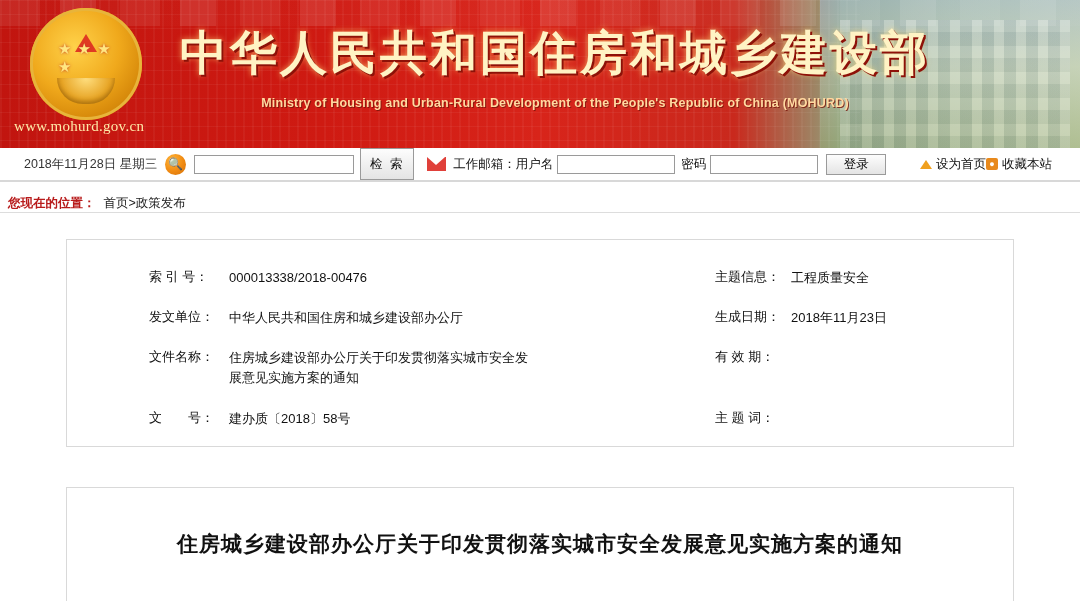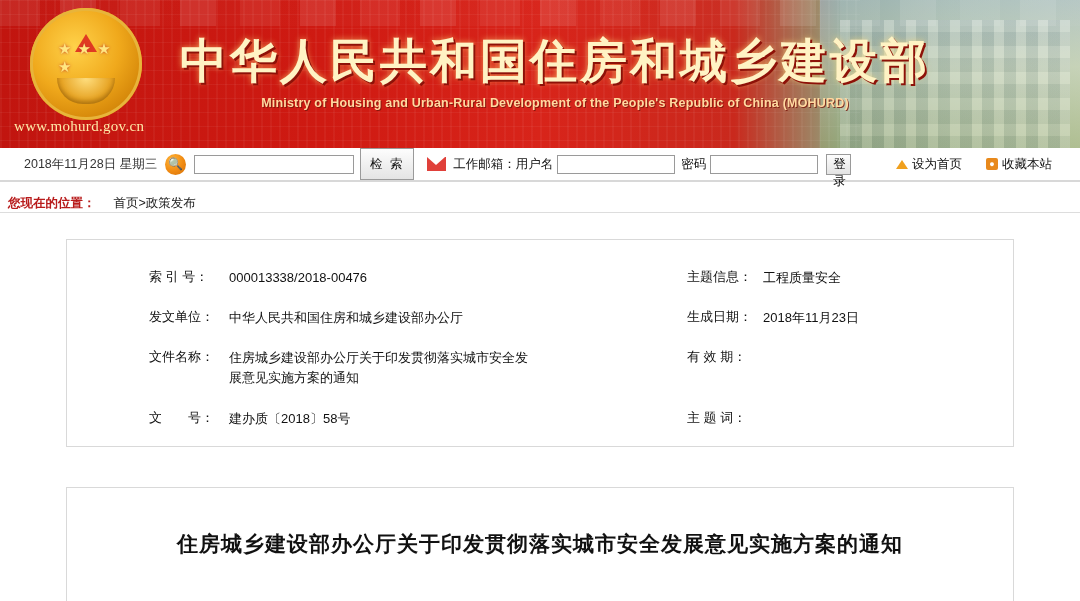--- a/index.html
+++ b/index.html
@@ -115,21 +115,21 @@
     top: 118px;
     font-size: 15px;
     color: #ffe9a8;
     font-family: "Liberation Serif", serif;
     letter-spacing: .3px;
     white-space: nowrap;
   }
   .banner-title {
     position: absolute;
     left: 160px;
-    top: 30px;
+    top: 22px;
     width: 790px;
     text-align: center;
     font-family: "Liberation Serif", serif;
     font-weight: bold;
     font-size: 47px;
     letter-spacing: 3px;
     color: #fff3c4;
     text-shadow: 2px 2px 0 #8e1108, 0 0 6px rgba(255,220,120,0.7);
     white-space: nowrap;
   }
@@ -216,33 +216,33 @@
     width: 0; height: 0;
     border-left: 9px solid transparent;
     border-right: 9px solid transparent;
     border-top: 8px solid #fff;
   }
   .tb-label { margin-left: 6px; white-space: nowrap; color: #111; }
   #mail-user-input { width: 118px; margin-left: 4px; }
   #mail-pass-input { width: 108px; margin-left: 4px; }
   .login-btn {
     height: 21px;
-    width: 25px;
+    width: 60px;
     margin-left: 8px;
     border: 1px solid #9a9a9a;
     background: linear-gradient(to bottom, #fdfdfd, #e4e4e4);
     font-size: 12.5px;
     cursor: pointer;
     font-family: "Liberation Sans", sans-serif;
   }
   .toolbar-right {
     margin-left: auto;
     display: flex;
     align-items: flex-start;
-    gap: 24px;
+    gap: 0;
     padding-right: 4px;
   }
   .tb-link {
     display: inline-flex;
     align-items: center;
     gap: 4px;
     color: #111;
     text-decoration: none;
     white-space: nowrap;
     cursor: pointer;
@@ -266,21 +266,21 @@
   
   .breadcrumb {
     height: 30px;
     display: flex;
     align-items: flex-end;
     padding-left: 8px;
     border-bottom: 1px solid #ddd;
     font-size: 12.5px;
   }
   .breadcrumb .bc-label { color: #b81b1b; font-weight: bold; }
-  .breadcrumb .bc-path { color: #222; margin-left: 18px; }
+  .breadcrumb .bc-path { color: #222; margin-left: 8px; }
 
   
   .content {
     padding: 0;
   }
   .meta-box {
     margin: 26px 66px 0 66px;
     border: 1px solid #d9d9d9;
     height: 208px;
     box-sizing: border-box;
@@ -301,21 +301,21 @@
     display: flex;
     align-items: flex-start;
   }
   .meta-key {
     flex: none;
     text-align: justify;
     color: #111;
     white-space: nowrap;
   }
   .meta-col-left .meta-key { width: 80px; margin-left: 82px; }
-  .meta-col-right .meta-key { width: 76px; margin-left: 60px; }
+  .meta-col-right .meta-key { width: 76px; margin-left: 88px; }
   .meta-val {
     color: #111;
     line-height: 1.55;
   }
   .meta-val.two-line { max-width: 300px; }
 
   .title-box {
     margin: 40px 66px 0 66px;
     border: 1px solid #d9d9d9;
     border-bottom: none;

